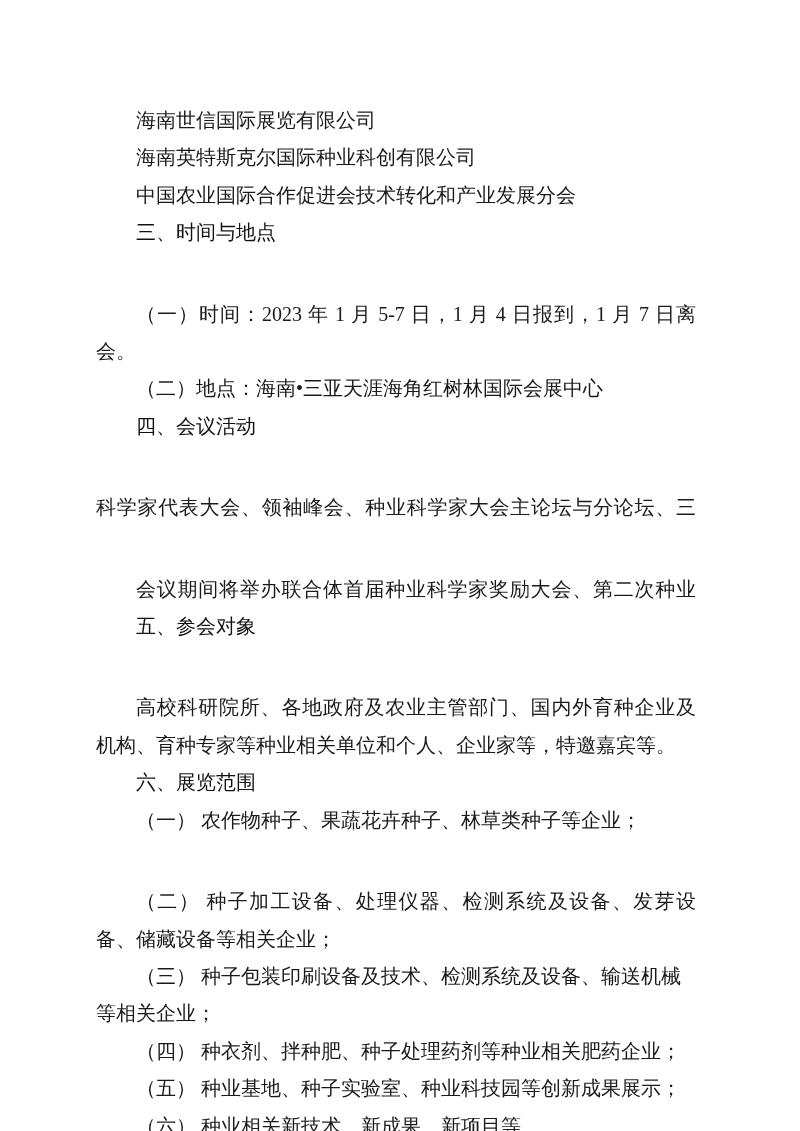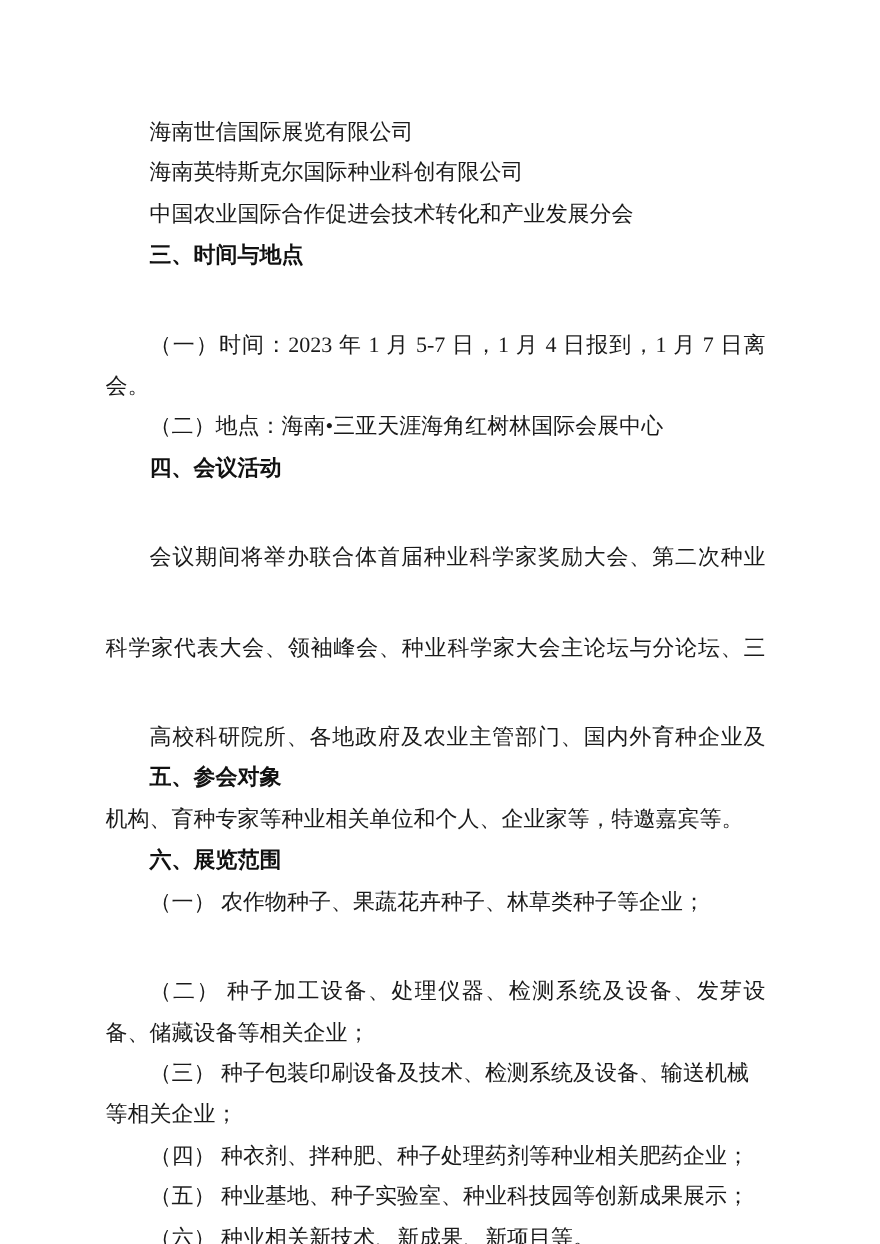--- a/index.html
+++ b/index.html
@@ -27,44 +27,44 @@
     line-height: 37.4px;
     min-height: 37.4px;
     color: #1a1a1a;
     text-align: left;
     white-space: normal;
     overflow: hidden;
   }
   
   .ind { text-indent: 2em; }
   
-  .hd { font-weight: 700; color: #111111; }
+  .hd { font-weight: 400; color: #111111; }
   
   .fill {
     text-align: justify;
     text-align-last: justify;
     margin-top: 44px;
   }
 </style>
 </head>
 <body>
 
 <div class="page">
   <div class="doc-line ind">海南世信国际展览有限公司</div>
   <div class="doc-line ind">海南英特斯克尔国际种业科创有限公司</div>
   <div class="doc-line ind">中国农业国际合作促进会技术转化和产业发展分会</div>
   <div class="doc-line ind hd">三、时间与地点</div>
   <div class="doc-line ind fill">（一）时间：2023 年 1 月 5-7 日，1 月 4 日报到，1 月 7 日离</div>
   <div class="doc-line">会。</div>
   <div class="doc-line ind">（二）地点：海南•三亚天涯海角红树林国际会展中心</div>
   <div class="doc-line ind hd">四、会议活动</div>
+  <div class="doc-line fill">科学家代表大会、领袖峰会、种业科学家大会主论坛与分论坛、三</div>
   <div class="doc-line ind fill">会议期间将举办联合体首届种业科学家奖励大会、第二次种业</div>
-  <div class="doc-line fill">科学家代表大会、领袖峰会、种业科学家大会主论坛与分论坛、三</div>
+  <div class="doc-line ind hd">五、参会对象</div>
   <div class="doc-line ind fill">高校科研院所、各地政府及农业主管部门、国内外育种企业及</div>
-  <div class="doc-line ind hd">五、参会对象</div>
   <div class="doc-line">机构、育种专家等种业相关单位和个人、企业家等，特邀嘉宾等。</div>
   <div class="doc-line ind hd">六、展览范围</div>
   <div class="doc-line ind">（一） 农作物种子、果蔬花卉种子、林草类种子等企业；</div>
   <div class="doc-line ind fill">（二） 种子加工设备、处理仪器、检测系统及设备、发芽设</div>
   <div class="doc-line">备、储藏设备等相关企业；</div>
   <div class="doc-line ind">（三） 种子包装印刷设备及技术、检测系统及设备、输送机械</div>
   <div class="doc-line">等相关企业；</div>
   <div class="doc-line ind">（四） 种衣剂、拌种肥、种子处理药剂等种业相关肥药企业；</div>
   <div class="doc-line ind">（五） 种业基地、种子实验室、种业科技园等创新成果展示；</div>
   <div class="doc-line ind">（六） 种业相关新技术、新成果、新项目等。</div>

